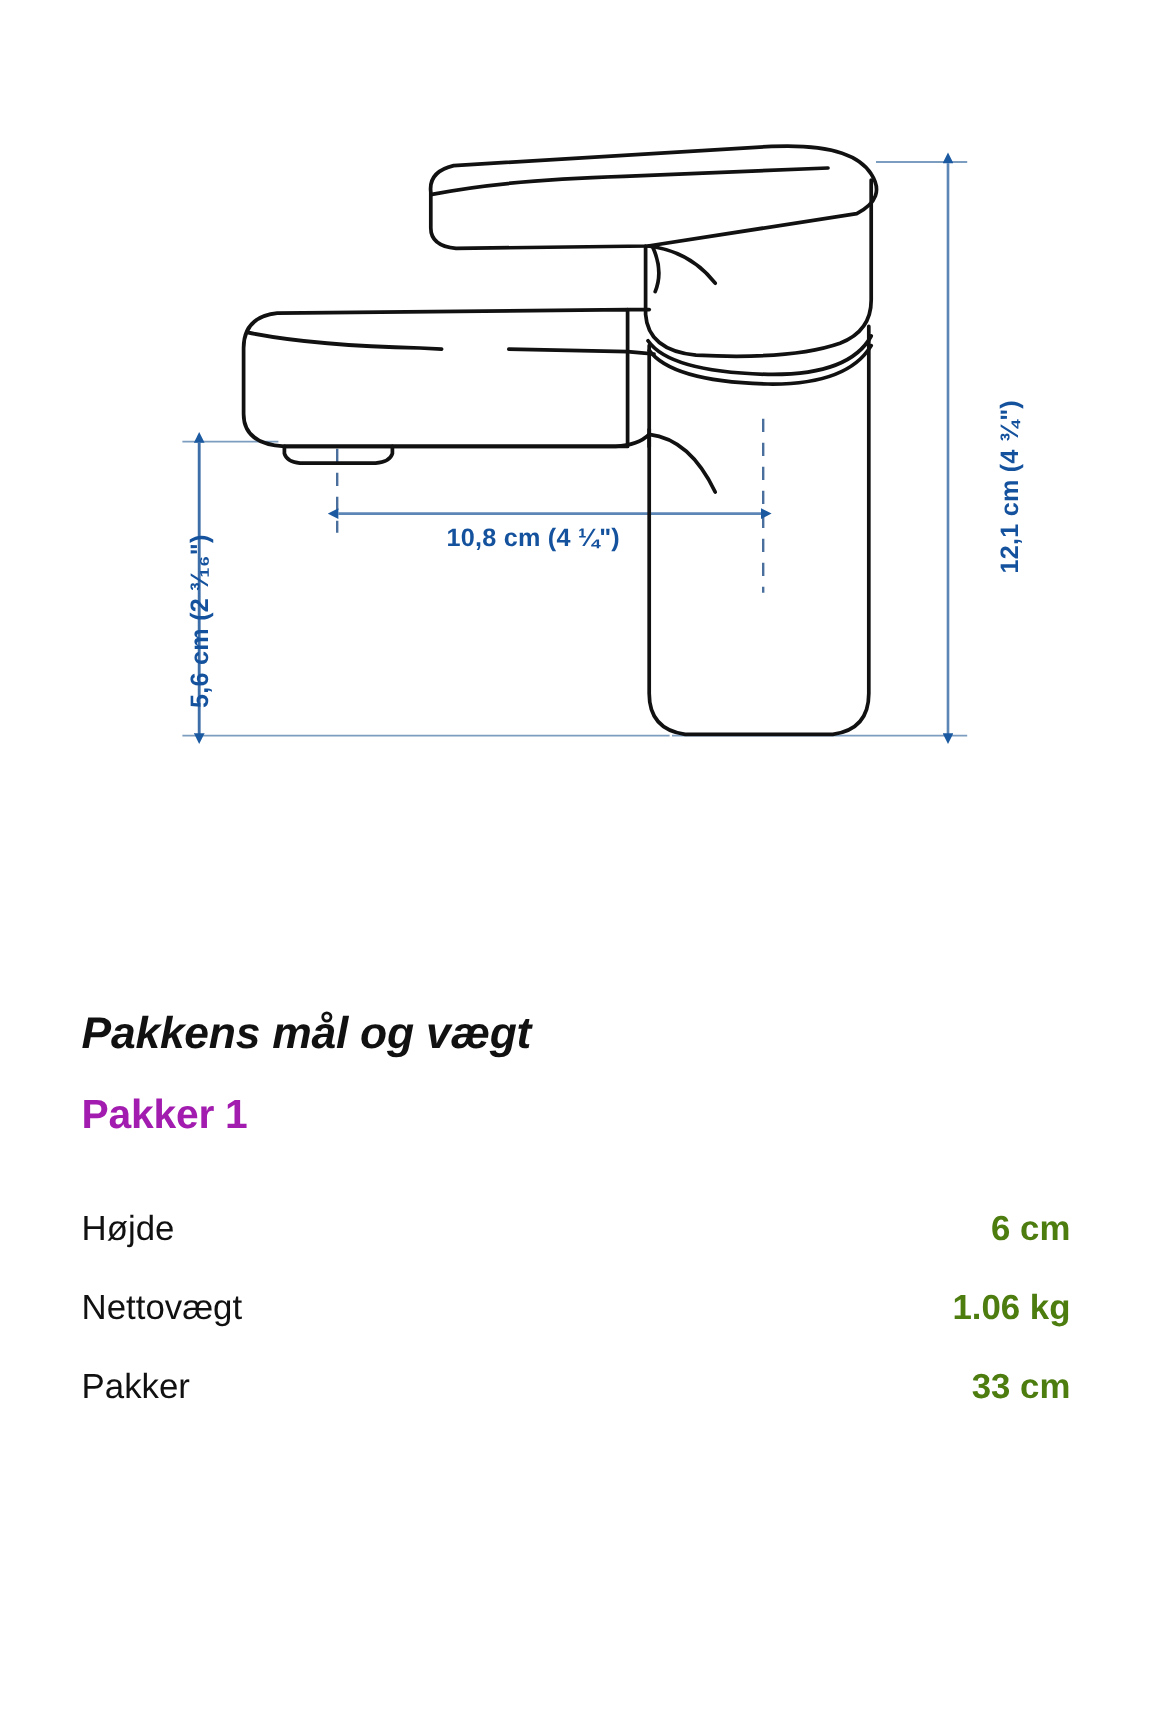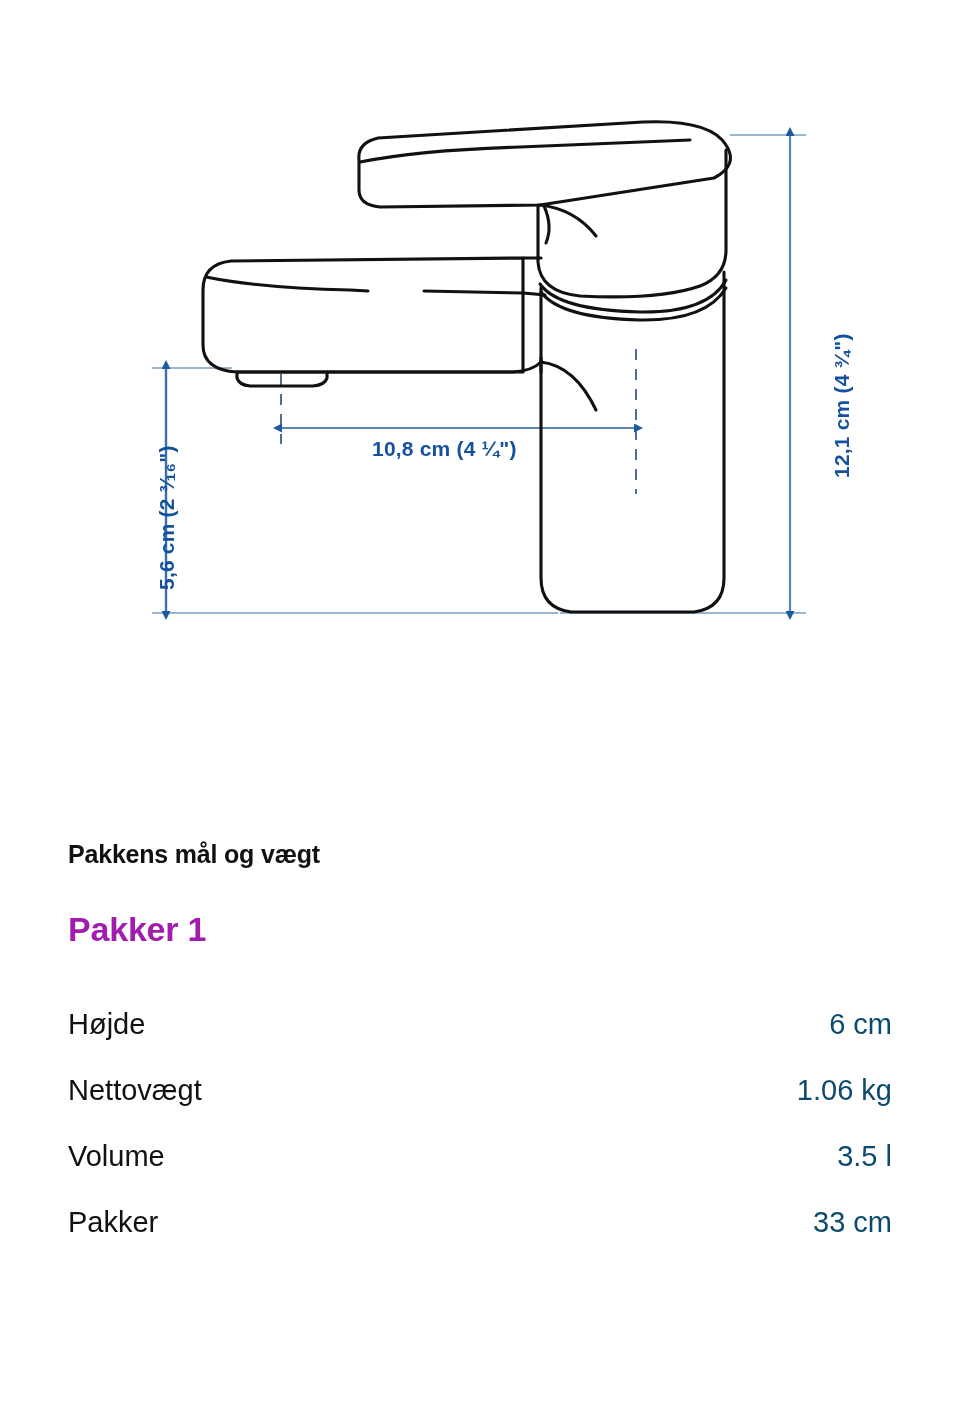--- a/index.html
+++ b/index.html
@@ -66,24 +66,25 @@
   #spec-section {
     position: absolute;
     left: 0;
     top: 790px;
     width: 960px;
   }
   #spec-heading {
     position: absolute;
     left: 68px;
     top: 50px;
-    font-size: 25px;
+    font-size: 37px;
     font-weight: bold;
     color: #111111;
     letter-spacing: -0.2px;
+    font-style: italic;
   }
   #spec-subheading {
     position: absolute;
     left: 68px;
     top: 120px;
     font-size: 34px;
     font-weight: bold;
     color: #a21caf;
     letter-spacing: -0.2px;
   }
@@ -100,22 +101,22 @@
     height: 66px;
     gap: 34px;
   }
   .spec-key {
     font-size: 29px;
     color: #111111;
     font-weight: normal;
   }
   .spec-val {
     font-size: 29px;
-    color: #0c4a6e;
-    font-weight: normal;
+    color: #4d7c0f;
+    font-weight: bold;
     text-align: left;
   }
 </style>
 </head>
 <body>
 
 <div id="drawing-section">
 
   <svg id="drawing-svg" viewBox="0 0 960 790" xmlns="http://www.w3.org/2000/svg">
 
@@ -233,21 +234,17 @@
 
   <div class="spec-row">
         <div class="spec-key">Højde</div>
         <div class="spec-val">6 cm</div>
       </div>
       <div class="spec-row">
         <div class="spec-key">Nettovægt</div>
         <div class="spec-val">1.06 kg</div>
       </div>
       <div class="spec-row">
-        <div class="spec-key">Volume</div>
-        <div class="spec-val">3.5 l</div>
-      </div>
-      <div class="spec-row">
         <div class="spec-key">Pakker</div>
         <div class="spec-val">33 cm</div>
       </div>
     </div>
 </div>
 
 </body></html>

